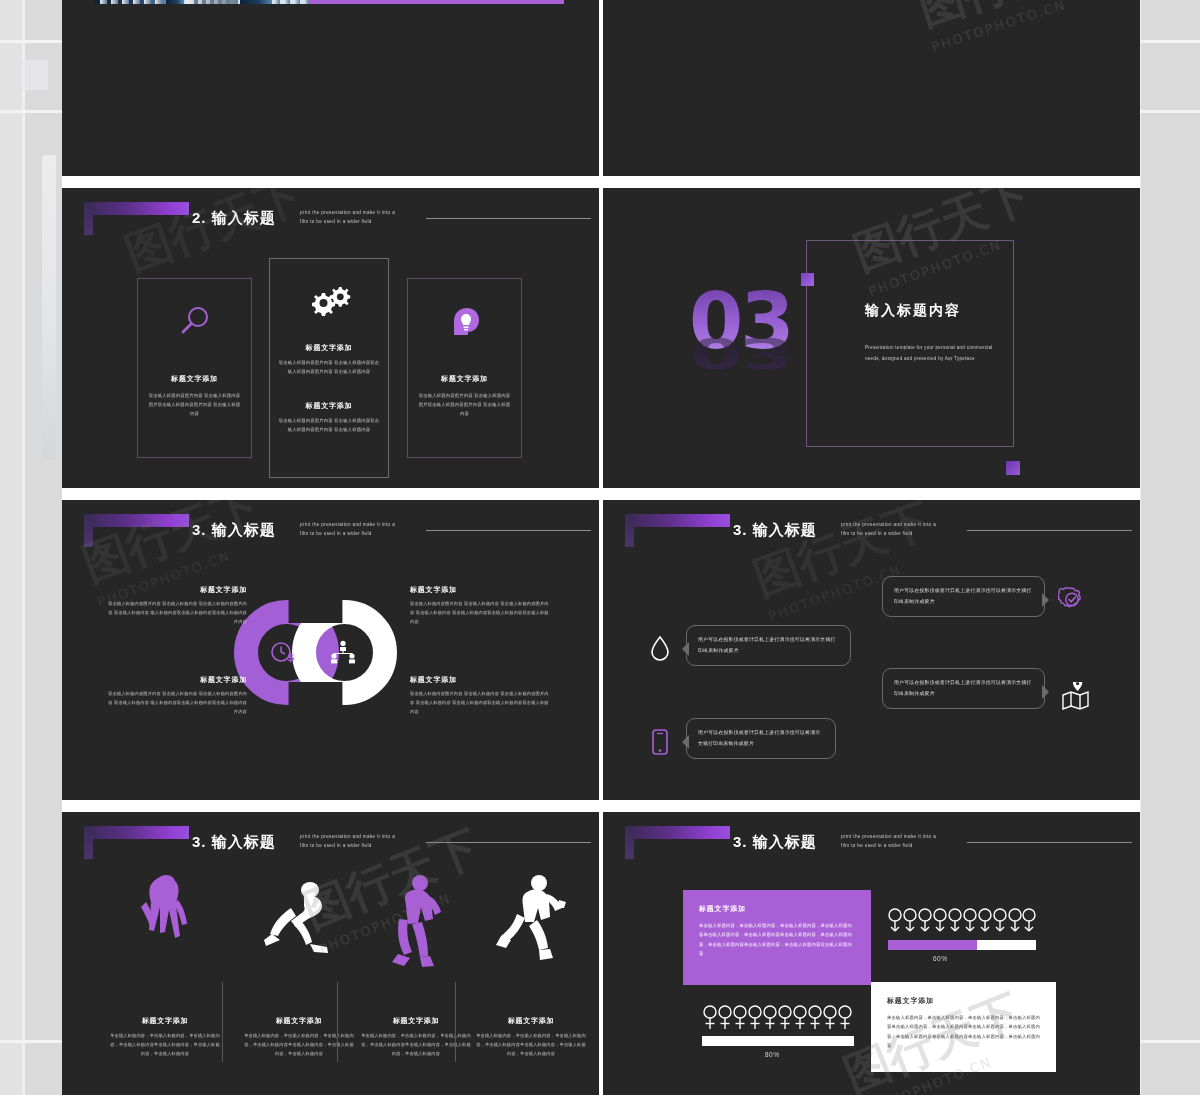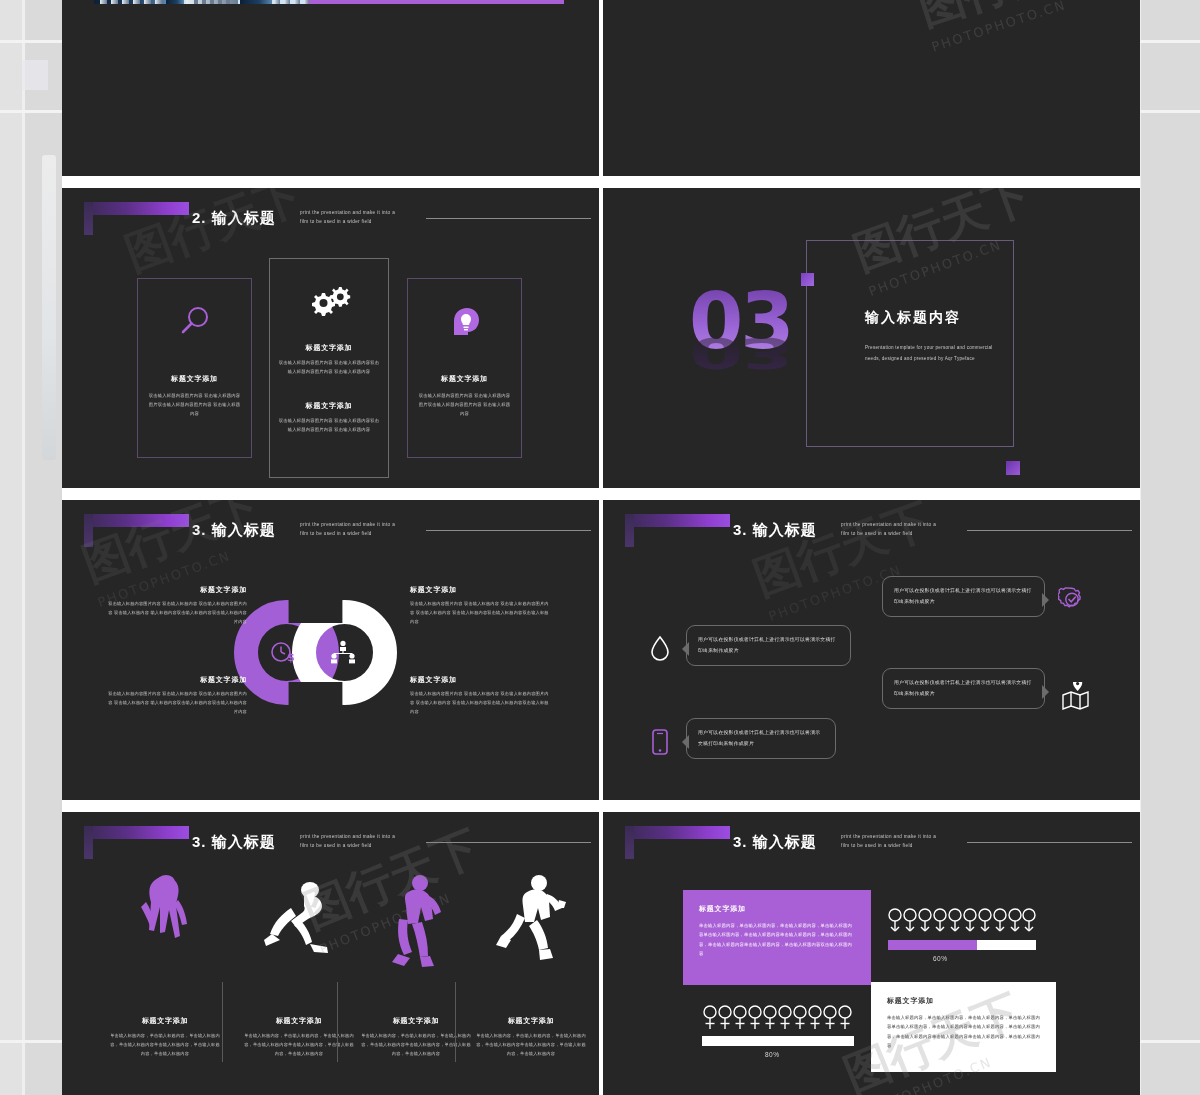--- a/index.html
+++ b/index.html
@@ -92,21 +92,21 @@
     position:absolute;left:86px;top:190px;font-size:78px;font-weight:bold;letter-spacing:-3px;
     background:linear-gradient(180deg,#4a2870 0%,#2c2038 70%,#262626 100%);
     -webkit-background-clip:text;background-clip:text;color:transparent;
     transform:scaleY(-.55);transform-origin:top;opacity:.5;
     font-family:"DejaVu Sans",sans-serif;
   }
   .sq-tl{position:absolute;left:198px;top:85px;width:13px;height:13px;
          background:linear-gradient(135deg,#7b3fc2,#a36ae0);}
   .sq-br{position:absolute;left:403px;top:273px;width:14px;height:14px;
          background:linear-gradient(135deg,#6c34ae,#9a5bd6);}
-  .t03{position:absolute;left:262px;top:121px;color:#fff;font-size:14px;font-weight:bold;letter-spacing:2px;}
+  .t03{position:absolute;left:262px;top:114px;color:#fff;font-size:14px;font-weight:bold;letter-spacing:2px;}
   .t03s{position:absolute;left:262px;top:155px;width:168px;color:#c7c7c7;font-size:4.6px;line-height:2.3;letter-spacing:.25px;}
 
   
   .c-purple{
     position:absolute;left:172px;top:100px;width:105px;height:105px;border-radius:50%;
     border:24px solid #a35fd6;
     clip-path:polygon(0 0,52% 0,52% 22%,100% 22%,100% 78%,52% 78%,52% 100%,0 100%);
   }
   .c-white{
     position:absolute;left:230px;top:100px;width:105px;height:105px;border-radius:50%;

